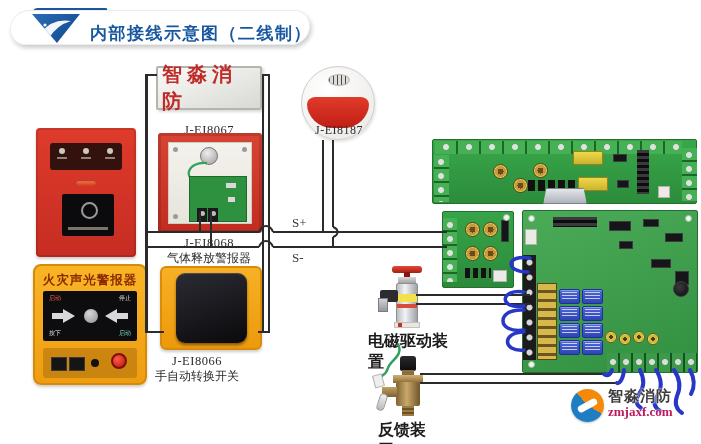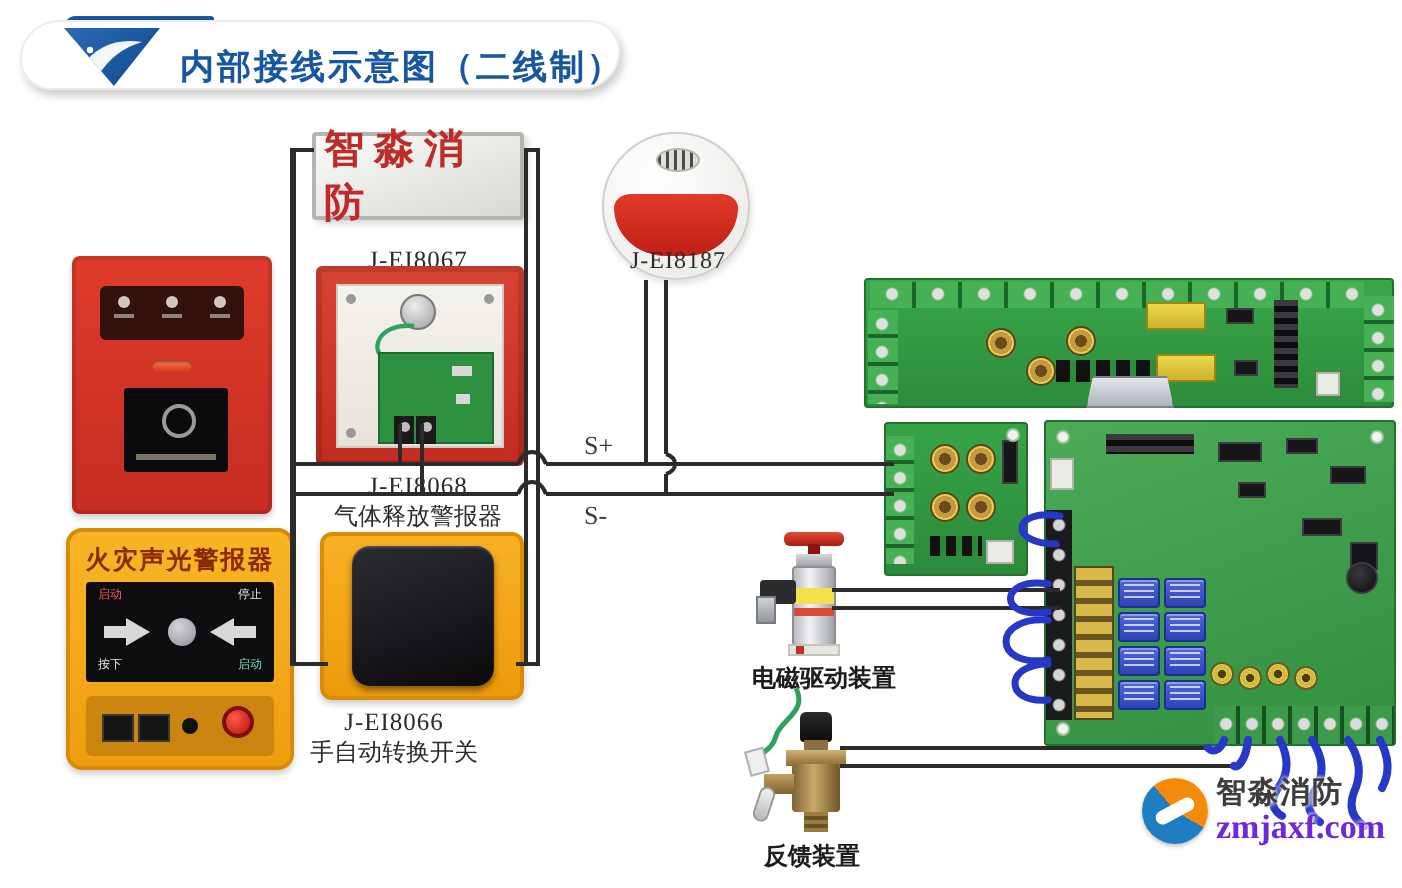--- a/index.html
+++ b/index.html
@@ -131,31 +131,31 @@
        background-size:13px 100%,auto;}
   .ytor{position:absolute;width:12px;height:12px;border-radius:50%;border:1px solid #6b5a18;box-sizing:border-box;
        background:radial-gradient(circle,#4c3c10 0 2px,#d2bc3e 2px 4.5px,#eadc66 4.5px);}
 
   
   .sol{position:absolute;left:378px;top:264px;width:58px;height:66px;}
   .fb{position:absolute;left:378px;top:356px;width:52px;height:62px;}
 
   
   .buslbl{position:absolute;font-size:13px;color:#3a3a3a;}
-  .devlbl{position:absolute;font-size:12px;font-weight:bold;color:#1c1c1c;text-align:center;}
+  .devlbl{position:absolute;font-size:16px;font-weight:bold;color:#1c1c1c;}
 
   
   .wm-logo{position:absolute;left:571px;top:389px;width:33px;height:33px;border-radius:50%;
            background:conic-gradient(from -40deg,#f5890a 0 160deg,#1f7ec2 160deg 360deg);
            box-shadow:0 1px 2px rgba(0,0,0,.25);}
   .wm-logo::after{content:"";position:absolute;left:6px;top:13px;width:21px;height:7px;border-radius:4px;
            background:#fff;transform:rotate(-28deg);}
   .wm-brand{position:absolute;left:608px;top:387px;font-size:15px;font-weight:bold;color:#3d3d3d;letter-spacing:1px;
             text-shadow:0 0 2px #fff,0 0 2px #fff;}
-  .wm-site{position:absolute;left:608px;top:404px;font-size:17px;font-weight:bold;color:#6d28d9;
+  .wm-site{position:absolute;left:608px;top:404px;font-size:13px;font-weight:bold;color:#be185d;
             text-shadow:0 0 2px #fff,0 0 2px #fff;}
   svg.overlay{position:absolute;left:0;top:0;pointer-events:none;}
 </style>
 </head>
 <body>
 
 <div id="stage">
 
   <div class="banner">
     <div class="banner-back"></div>

